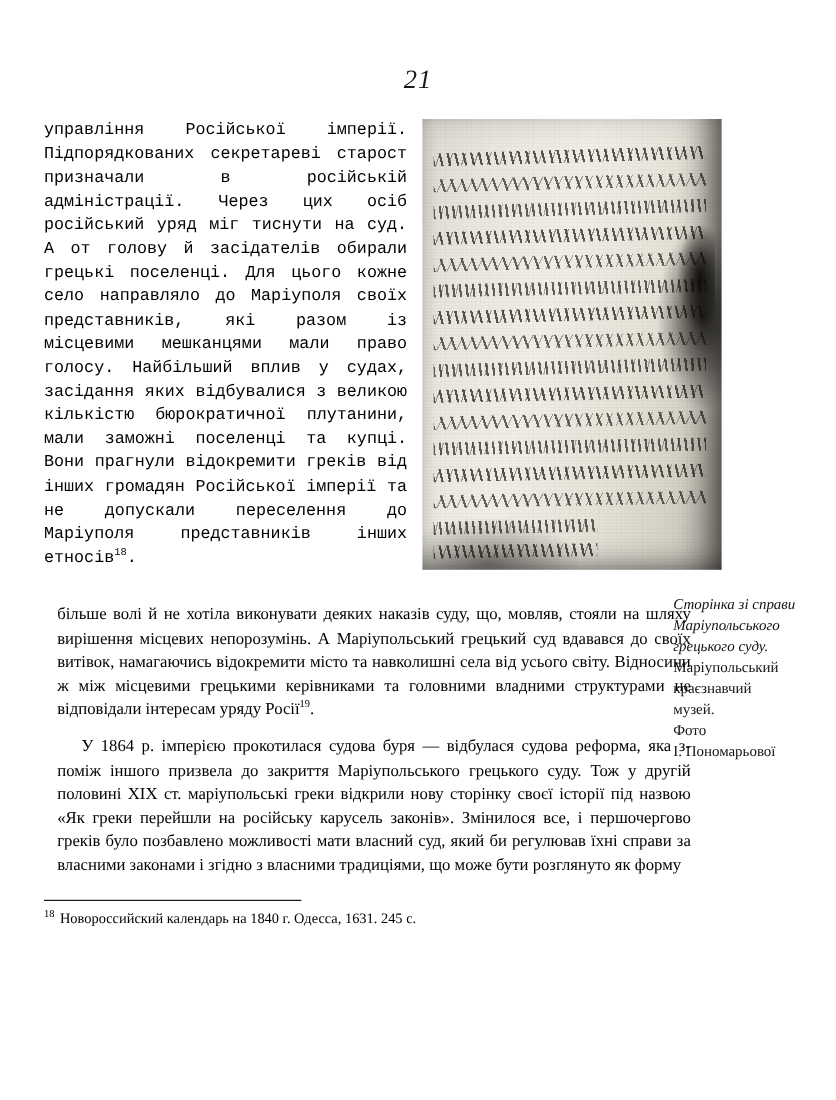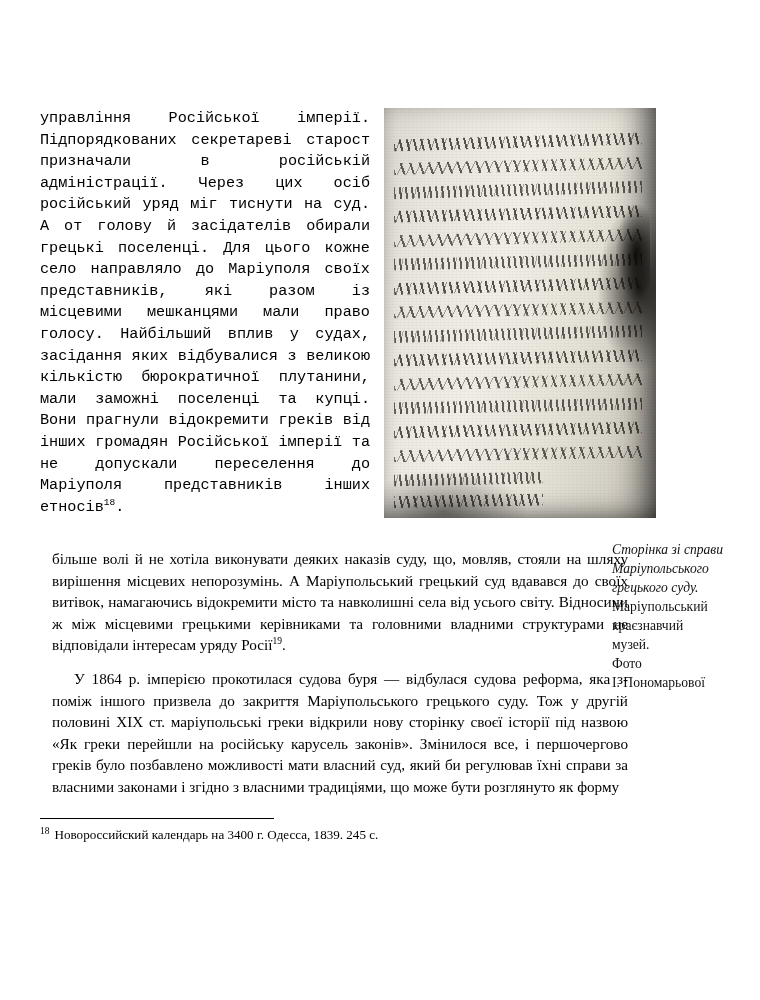--- a/index.html
+++ b/index.html
@@ -206,20 +206,21 @@
     line-height: 0;
     padding-right: 5px;
   }
   .footnotes .it { font-style: italic; }
 </style>
 </head>
 <body>
 
 <div class="page">
 
+  <div class="page-number">21</div>
 
   <div class="col-left">
     <p><span>управління Російської імперії. Підпорядкованих секретареві старост призначали в російській адміністрації. Через цих осіб російський уряд міг тиснути на суд. А от голову й засідателів обирали грецькі поселенці. Для цього кожне село направляло до Маріуполя своїх представників, які разом із місцевими мешканцями мали право голосу. Найбільший вплив у судах, засідання яких відбувалися з великою кількістю бюрократичної плутанини, мали заможні поселенці та купці. Вони прагнули відокремити греків від інших громадян Російської імперії та не допускали переселення до Маріуполя представників інших етносів</span><sup>18</sup>.</p>
   </div>
 
   <div class="figure">
     <div class="figure-img"></div>
     <div class="hw l0 ink-a">
         <span></span>
       </div>
@@ -285,16 +286,16 @@
   </div>
 
   <div class="fullwidth">
     <p><span>більше волі й не хотіла виконувати деяких наказів суду, що, мовляв, стояли на шляху вирішення місцевих непорозумінь. А Маріупольський грецький суд вдавався до своїх витівок, намагаючись відокремити місто та навколишні села від усього світу. Відносини ж між місцевими грецькими керівниками та головними владними структурами не відповідали інтересам уряду Росії</span><sup>19</sup>.</p>
     <p class="indent"><span>У 1864 р. імперією прокотилася судова буря — відбулася судова реформа, яка з-поміж іншого призвела до закриття Маріупольського грецького суду. Тож у другій половині XIX ст. маріупольські греки відкрили нову сторінку своєї історії під назвою «Як греки перейшли на російську карусель законів». Змінилося все, і першочергово греків було позбавлено можливості мати власний суд, який би регулював їхні справи за власними законами і згідно з власними традиціями, що може бути розглянуто як форму</span></p>
   </div>
 
   <div class="footnote-rule"></div>
 
   <div class="footnotes">
-    <p class="fn"><span class="num">18</span><span>Новороссийский календарь на 3400 г. Одесса, 1839. 245 с.</span></p>
+    <p class="fn"><span class="num">18</span><span>Новороссийский календарь на 1840 г. Одесса, 1631. 245 с.</span></p>
   </div>
 
 </div>
 
 </body></html>

